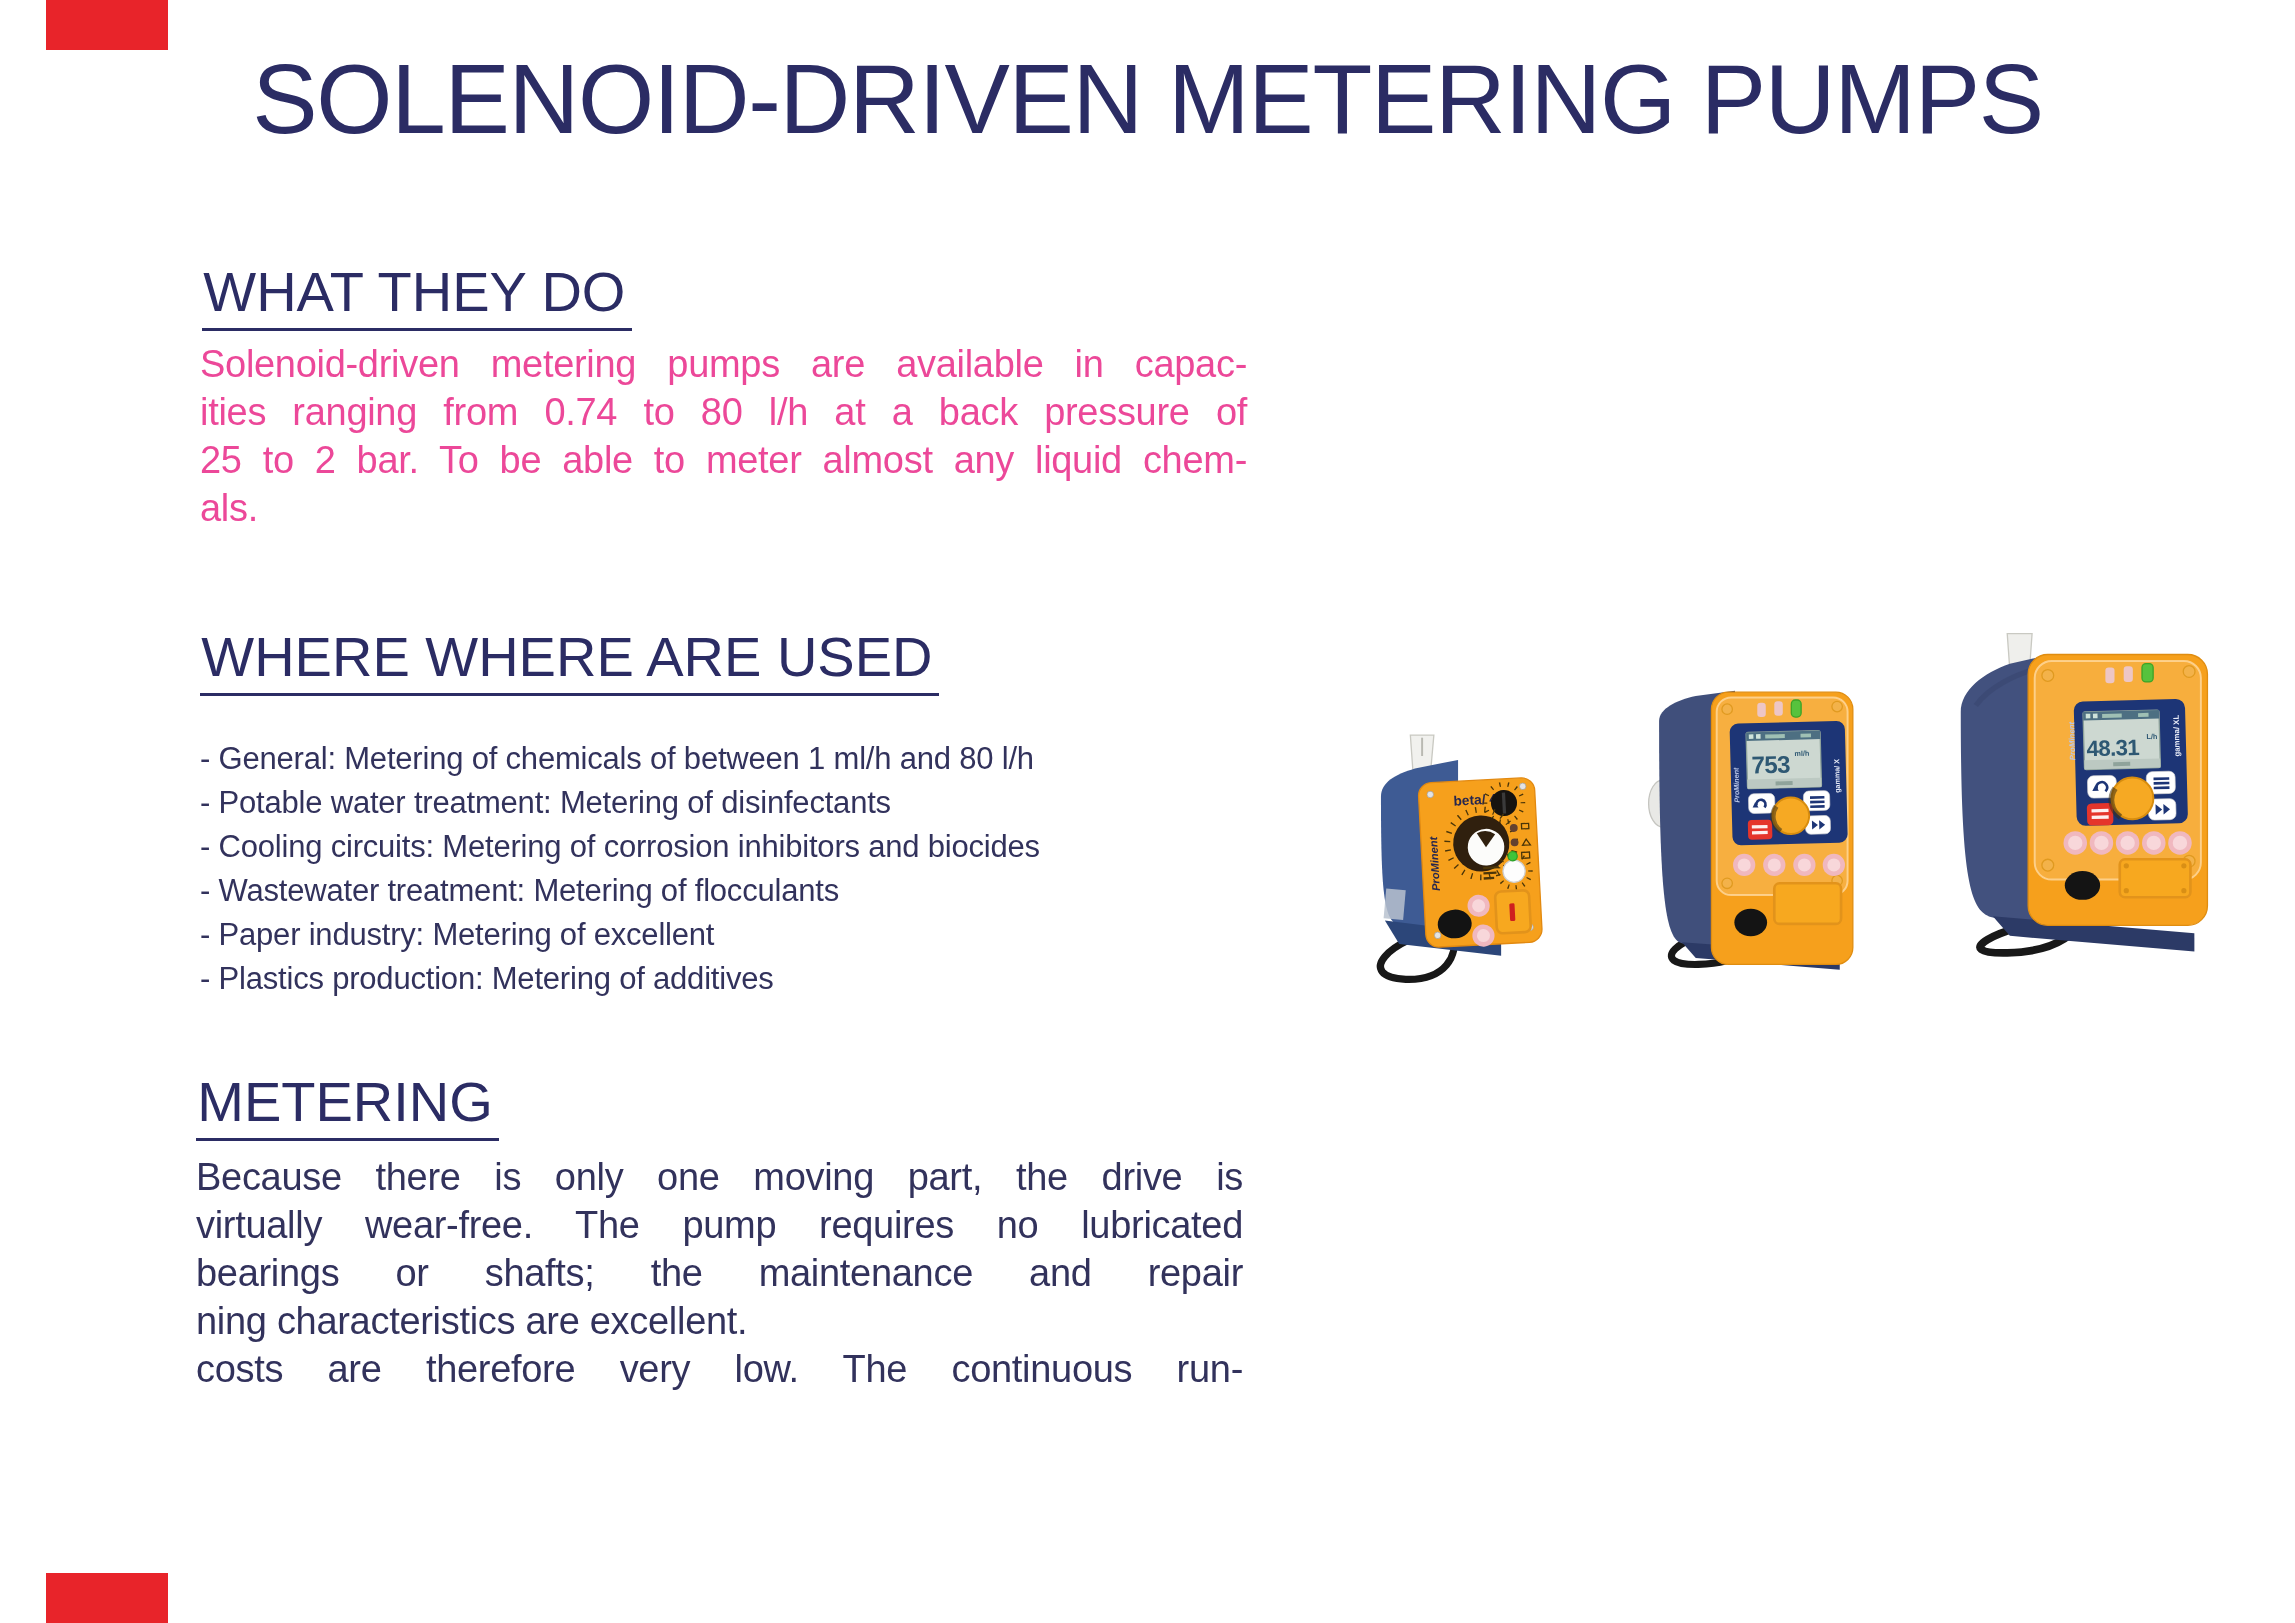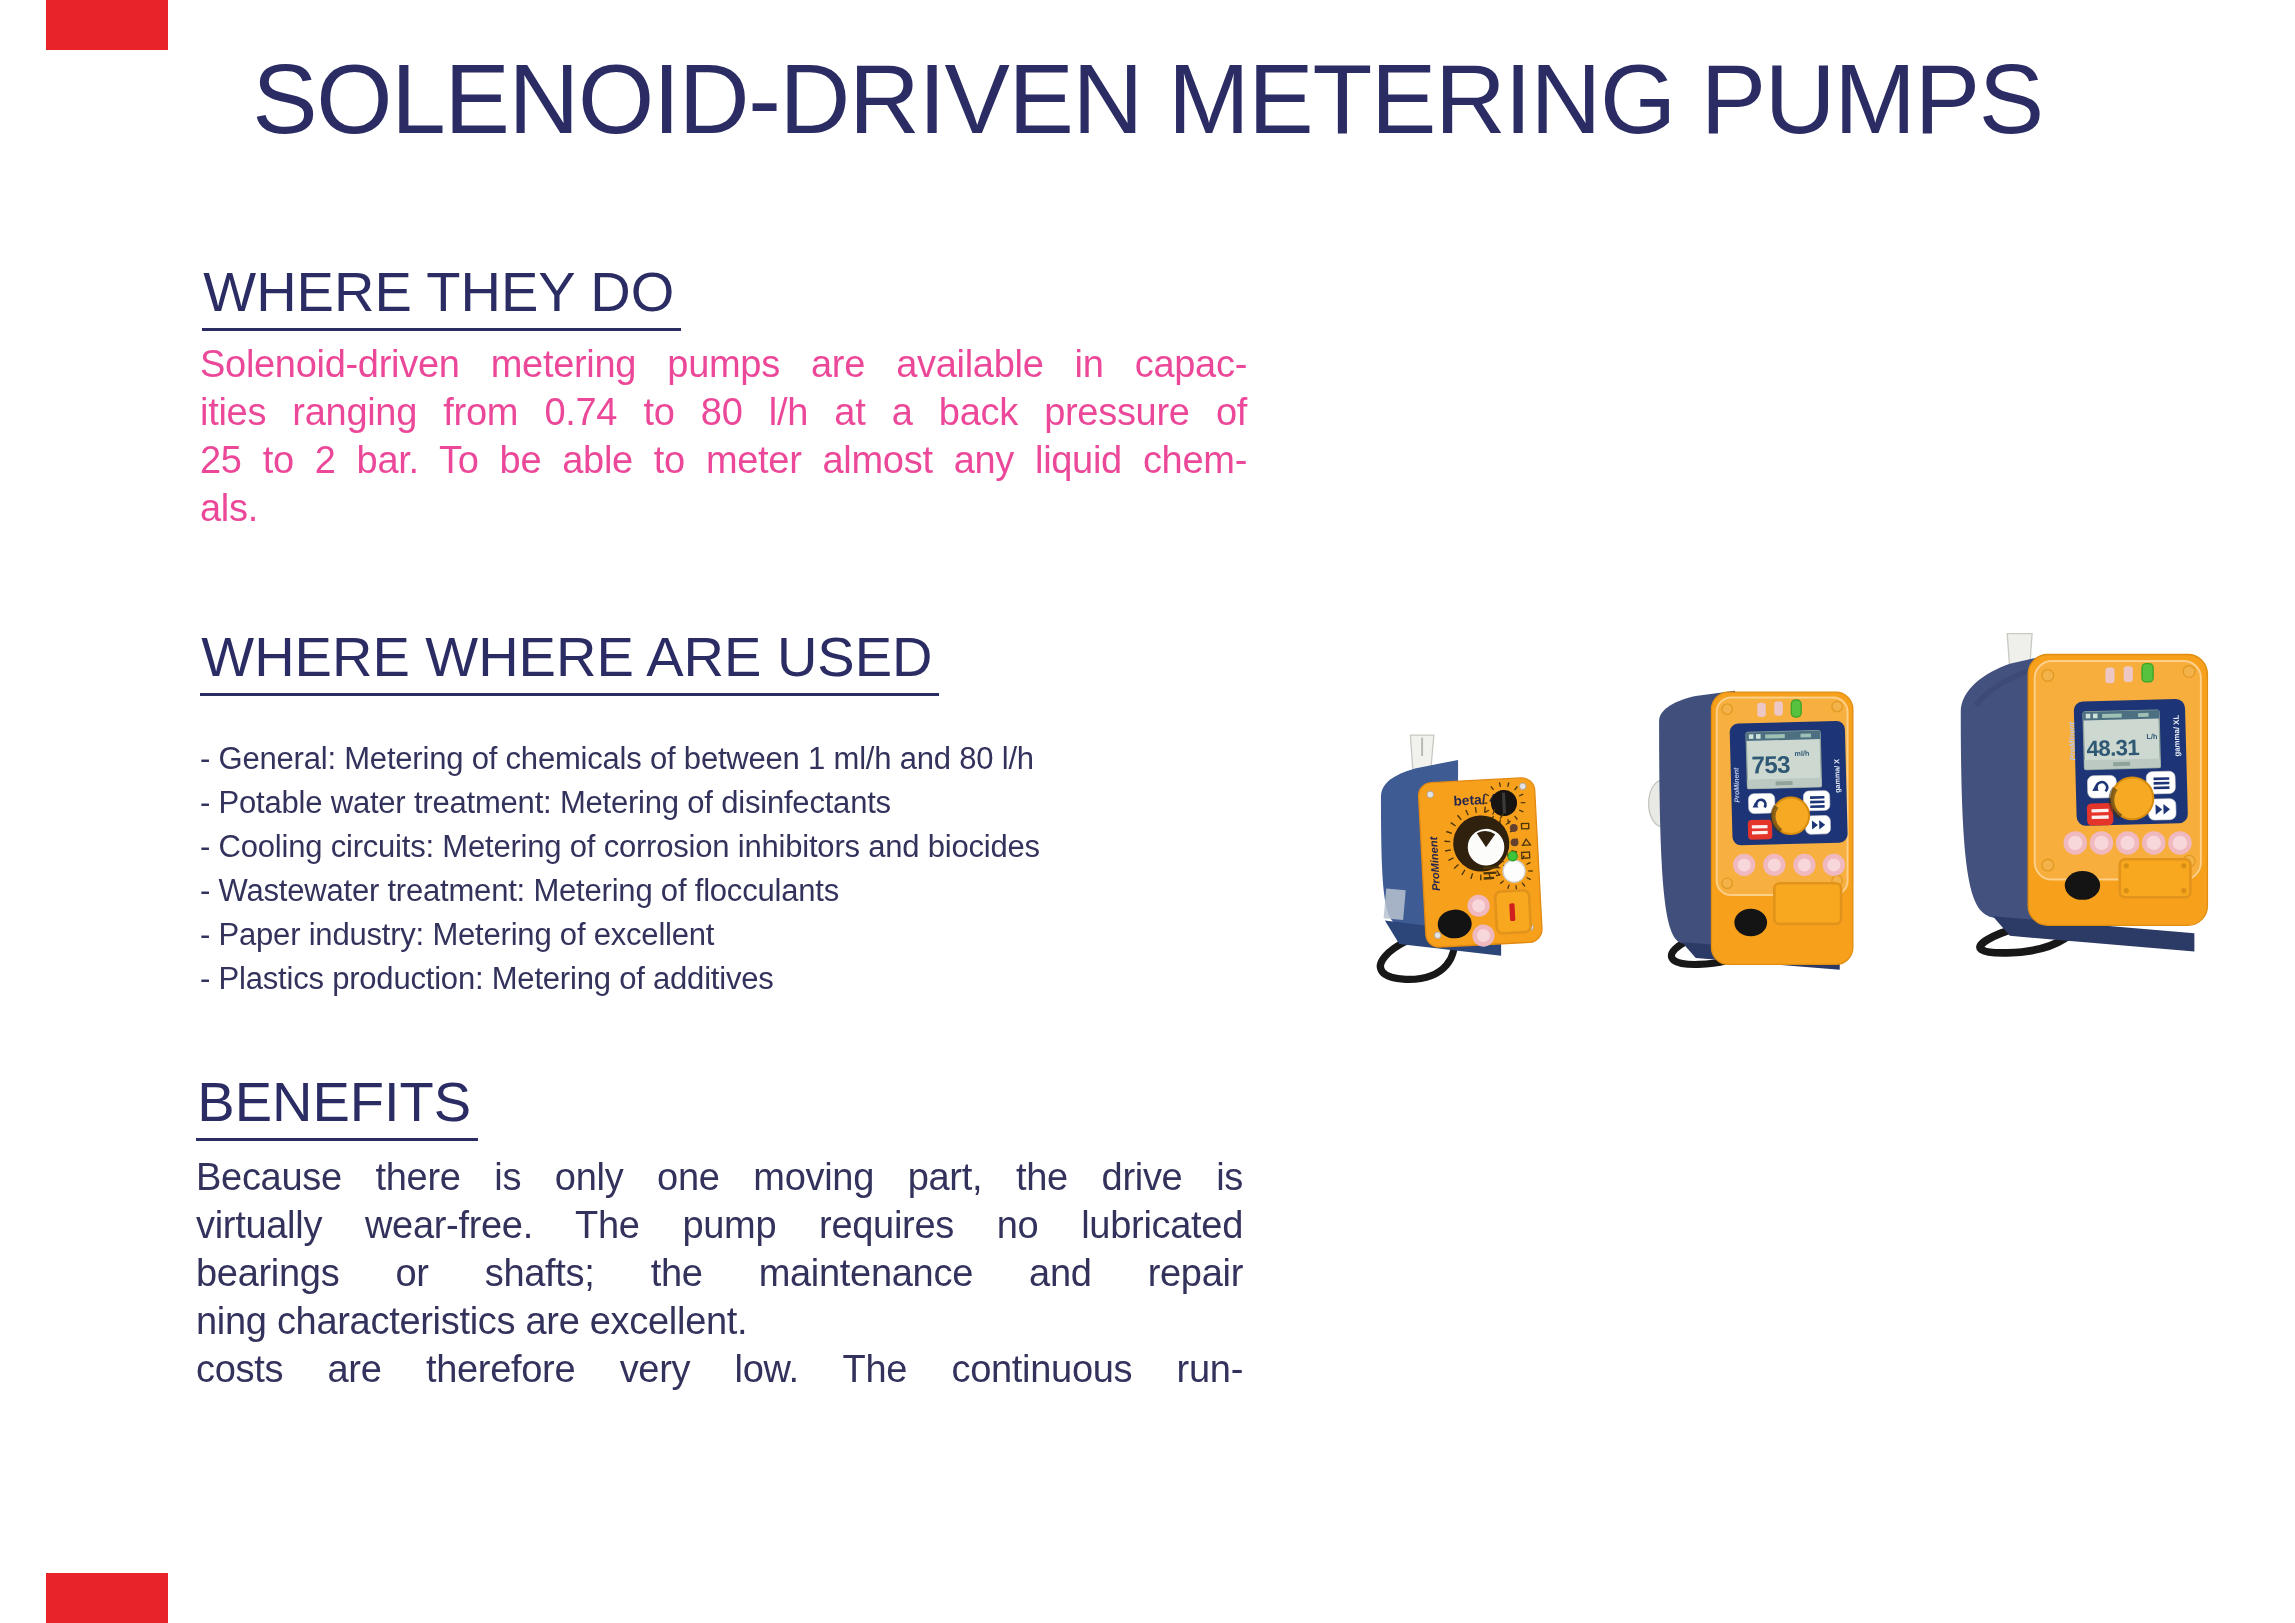--- a/index.html
+++ b/index.html
@@ -35,21 +35,21 @@
 <body>
 
 <div id="page">
 
   <div id="crop-tl" class="cropmark" style="background: rgb(232, 36, 42);"></div>
   <div id="crop-bl" class="cropmark" style="background: rgb(232, 36, 42);"></div>
 
   <div class="title" style="color: rgb(43, 44, 100);">SOLENOID-DRIVEN METERING PUMPS</div>
 
   <div id="h-what">
-    <span class="heading" style="color: rgb(43, 44, 100); border-bottom-color: rgb(43, 44, 100);">WHERE THEY DO</span>
+    <span class="heading" style="color: rgb(43, 44, 100); border-bottom-color: rgb(43, 44, 100);">WHAT THEY DO</span>
   </div>
   <div id="p-what" style="color: #ec4899;">
       <div class="line">Solenoid-driven metering pumps are available in capac-</div>
       <div class="line">ities ranging from 0.74 to 80 l/h at a back pressure of</div>
       <div class="line">25 to 2 bar. To be able to meter almost any liquid chem-</div>
       <div class="line last">als.</div>
     </div>
 
   <div id="h-where">
     <span class="heading" style="color: rgb(43, 44, 100); border-bottom-color: rgb(43, 44, 100);">WHERE WHERE ARE USED</span>
@@ -57,21 +57,21 @@
   <div id="list-where" style="color: rgb(50, 50, 92);">
       <div class="li">- General: Metering of chemicals of between 1 ml/h and 80 l/h</div>
       <div class="li">- Potable water treatment: Metering of disinfectants</div>
       <div class="li">- Cooling circuits: Metering of corrosion inhibitors and biocides</div>
       <div class="li">- Wastewater treatment: Metering of flocculants</div>
       <div class="li">- Paper industry: Metering of excellent</div>
       <div class="li">- Plastics production: Metering of additives</div>
     </div>
 
   <div id="h-benefits">
-    <span class="heading" style="color: rgb(43, 44, 100); border-bottom-color: rgb(43, 44, 100);">BENEFITS</span>
+    <span class="heading" style="color: rgb(43, 44, 100); border-bottom-color: rgb(43, 44, 100);">METERING</span>
   </div>
   <div id="p-benefits" style="color: rgb(50, 50, 92);">
       <div class="line">Because there is only one moving part, the drive is</div>
       <div class="line">virtually wear-free. The pump requires no lubricated</div>
       <div class="line">bearings or shafts; the maintenance and repair</div>
       <div class="line last">ning characteristics are excellent.</div>
       <div class="line">costs are therefore very low. The continuous run-</div>
     </div>
 
   <div id="pump-beta" class="pump">

